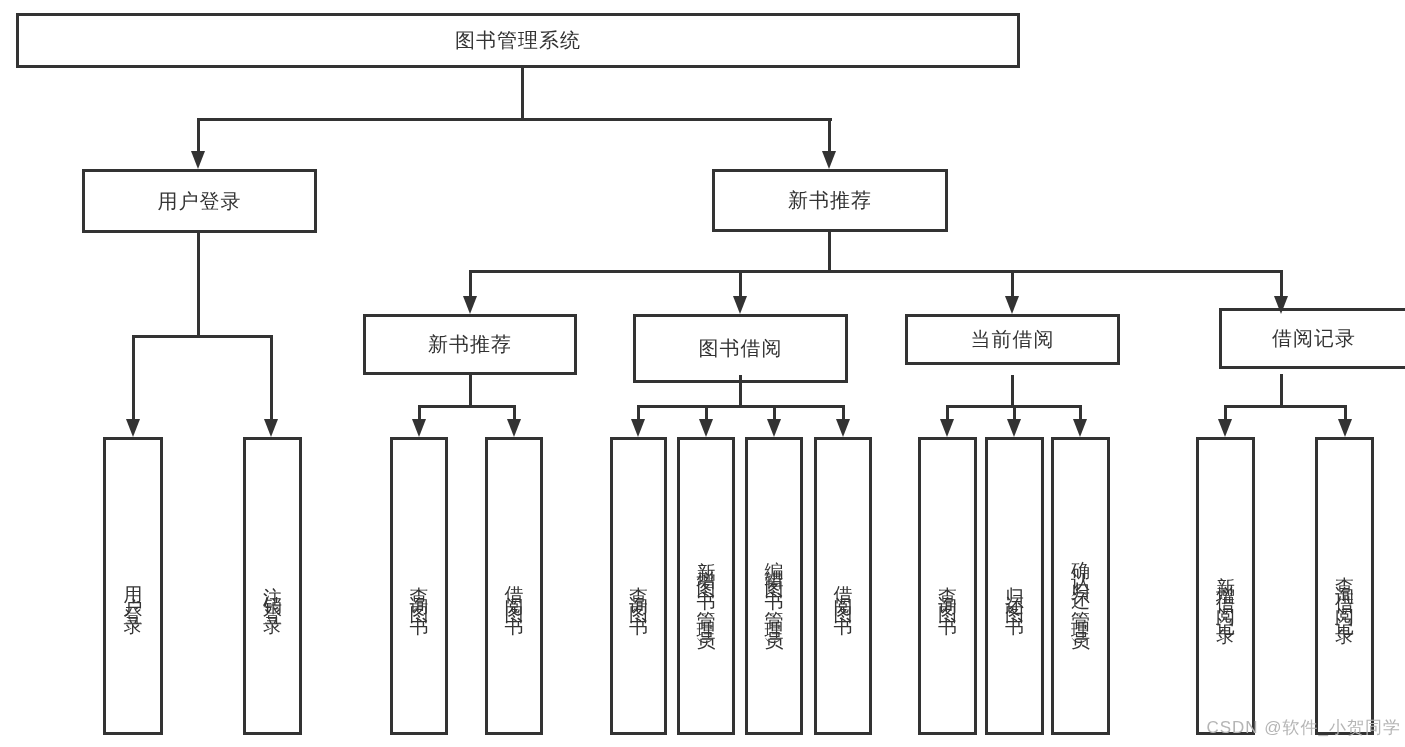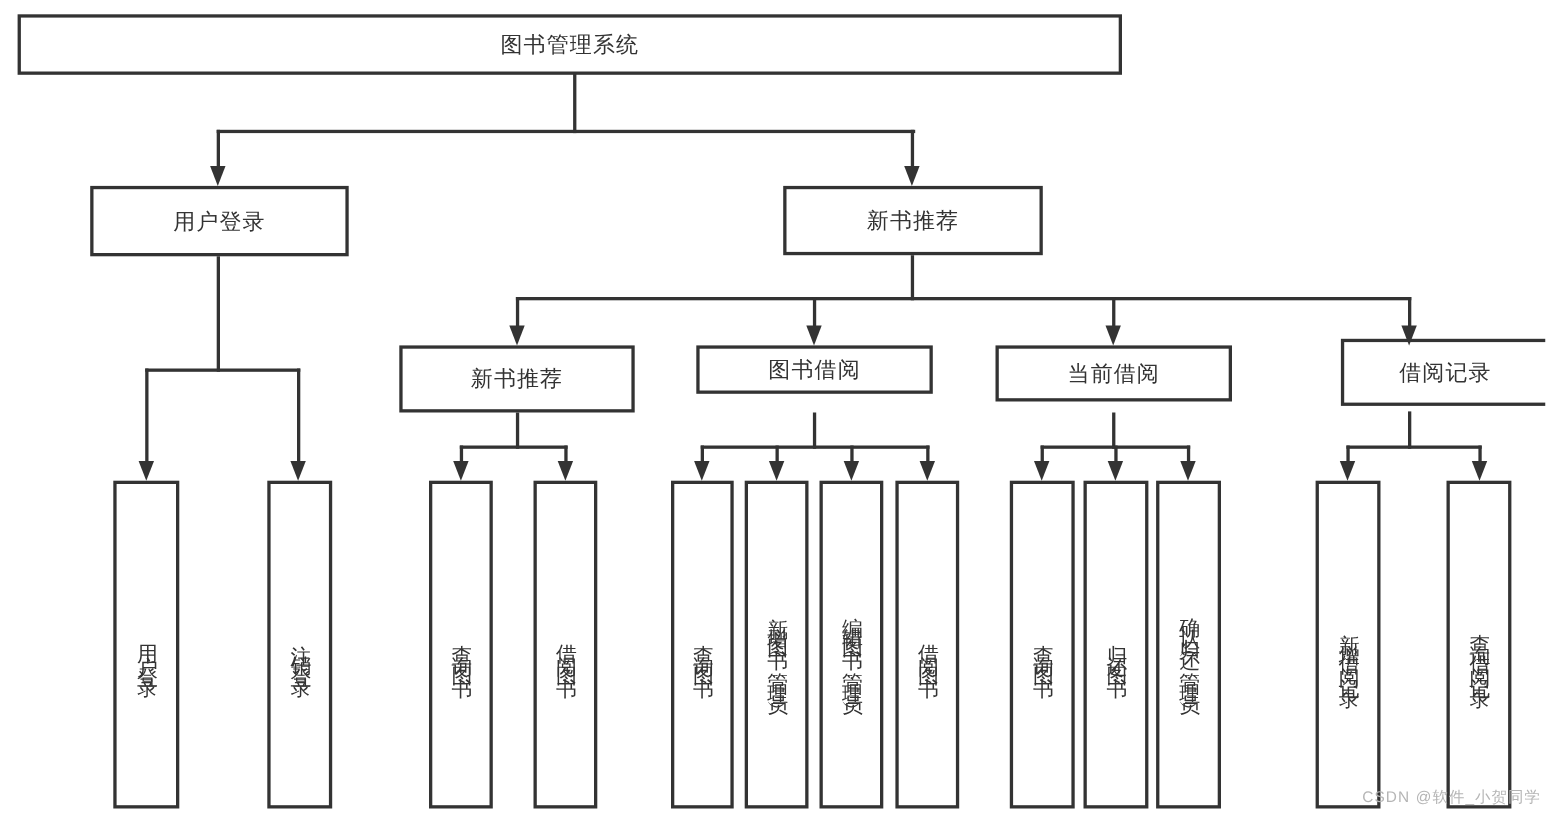--- a/index.html
+++ b/index.html
@@ -33,21 +33,21 @@
   .arrow{
     position:absolute;
     width:0;height:0;
     border-left:7px solid transparent;
     border-right:7px solid transparent;
     border-top:18px solid #333333;
   }
   .watermark{
     position:absolute;
     right:4px;top:716px;
-    font-size:14px;
+    font-size:17px;
     color:#b5b5b5;
     letter-spacing:1px;
     white-space:nowrap;
   }
 </style>
 </head>
 <body>
 
 <div id="stage">
 
@@ -60,21 +60,21 @@
   </div>
 
   <div class="box hbox" style="left:712px;top:169px;width:236px;height:63px;">
     <span>新书推荐</span>
   </div>
 
   <div class="box hbox" style="left:363px;top:314px;width:214px;height:61px;">
     <span>新书推荐</span>
   </div>
 
-  <div class="box hbox" style="left:633px;top:314px;width:215px;height:44px;">
+  <div class="box hbox" style="left:633px;top:314px;width:215px;height:69px;">
     <span>图书借阅</span>
   </div>
 
   <div class="box hbox" style="left:905px;top:314px;width:215px;height:51px;">
     <span>当前借阅</span>
   </div>
 
   <div class="box hbox" style="left:1173px;top:308px;width:190px;height:61px;margin-left:46px;">
     <span>借阅记录</span>
   </div>

